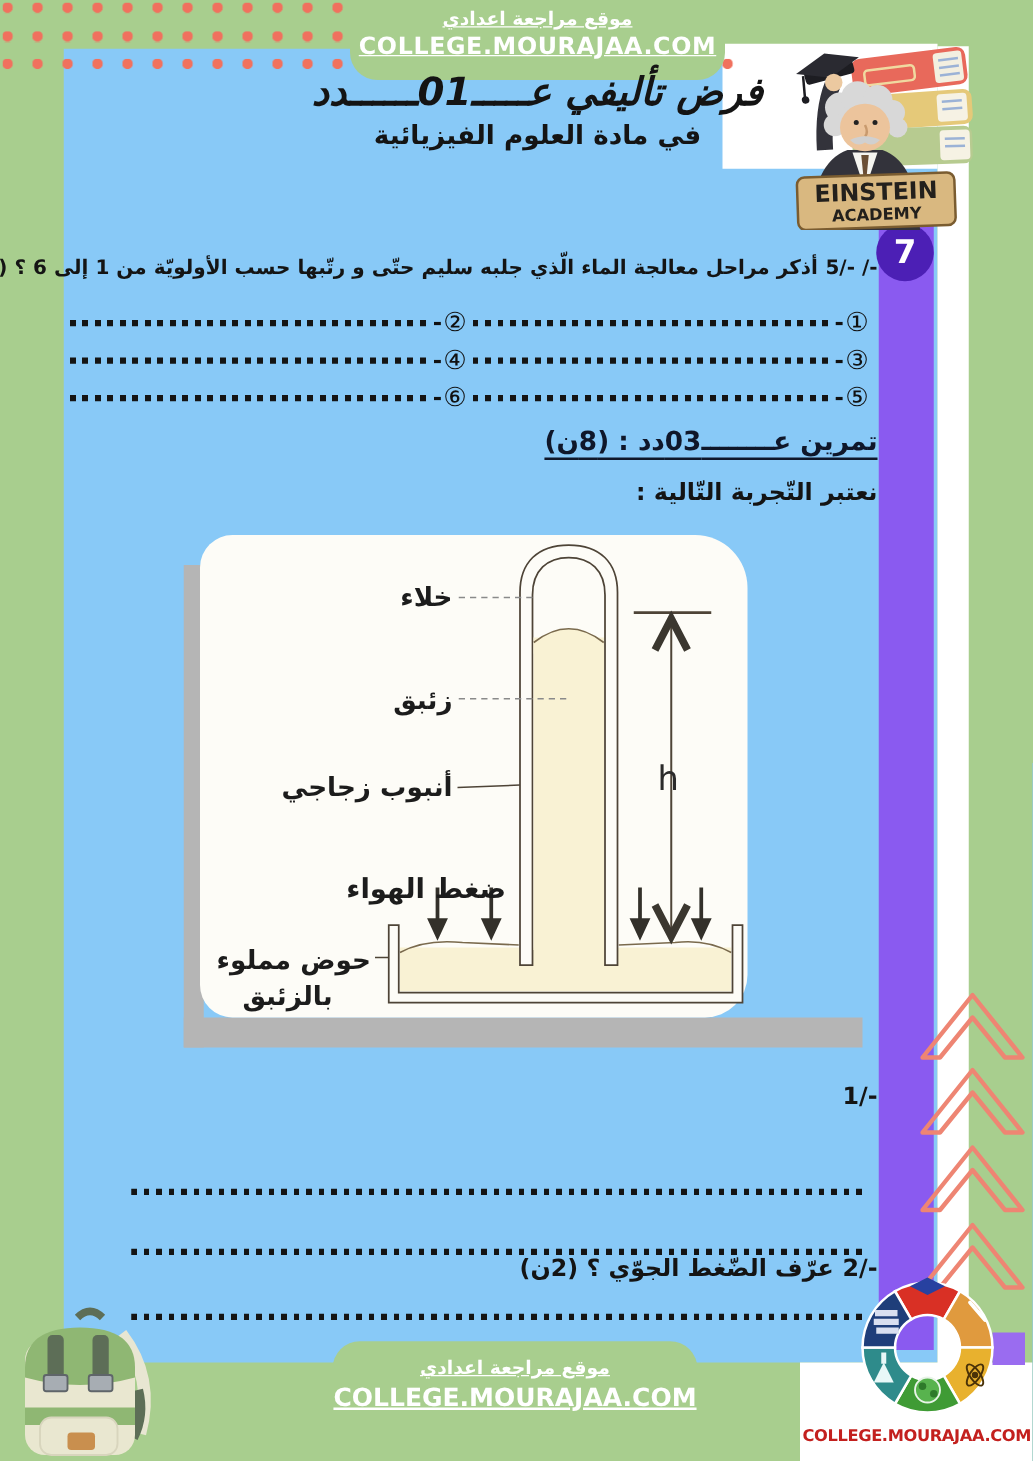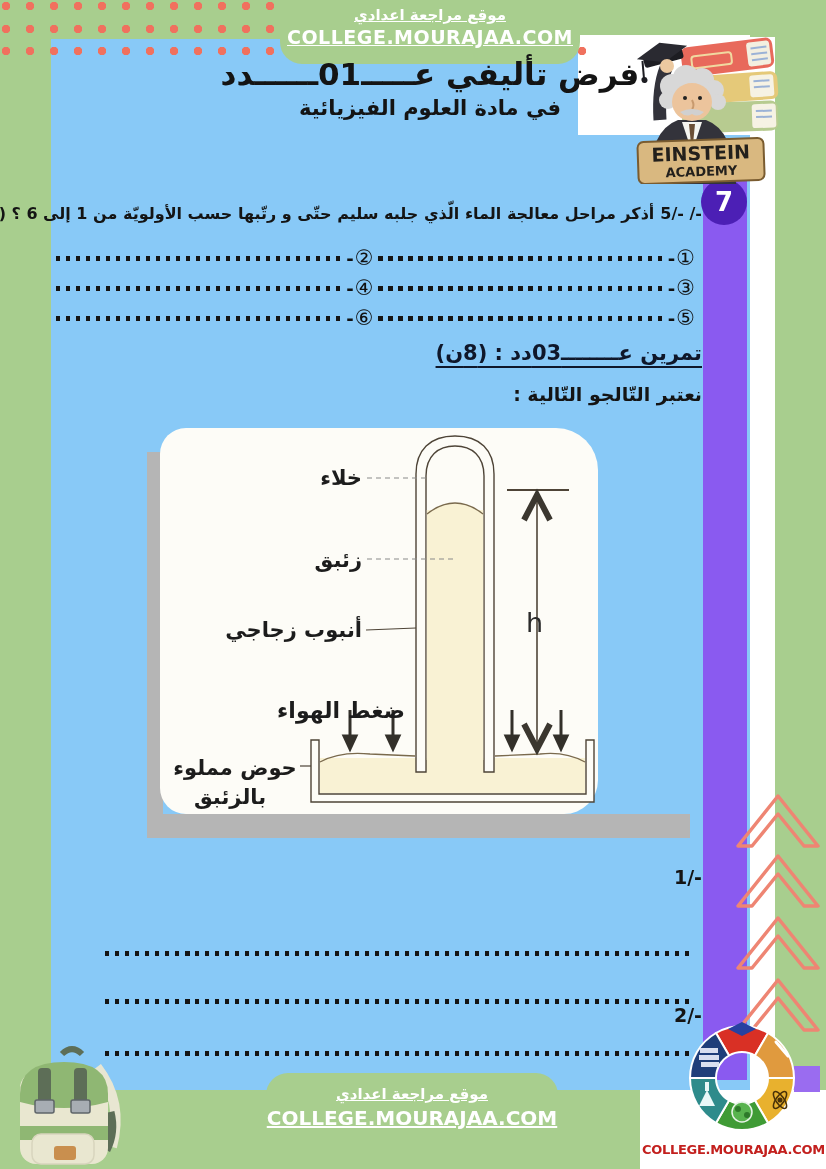--- a/index.html
+++ b/index.html
@@ -19,21 +19,21 @@
   #purple-bar{left:703px;top:178px;width:44px;height:902px;background:#8a5af0;}
   #page-badge{left:701px;top:179px;width:46px;height:46px;border-radius:50%;background:#4c1fb5;
       color:#fff;font-size:26px;font-weight:bold;display:flex;align-items:center;justify-content:center;}
   
   #header-banner{left:280px;top:0;width:300px;height:64px;background:#a8ce8e;
       border-radius:0 0 22px 22px;text-align:center;color:#fff;}
   #header-banner .l1{font-size:15px;font-weight:bold;text-decoration:underline;margin-top:6px;}
   #header-banner .l2{font-size:19px;font-weight:bold;text-decoration:underline;letter-spacing:.5px;margin-top:2px;}
   
   #title-wrap{left:130px;top:56px;width:600px;text-align:center;direction:rtl;color:#141414;}
-  #title-line1{font-size:31px;font-weight:bold;}
+  #title-line1{font-size:31px;font-weight:bold;font-style:italic;}
   #title-line2{font-size:21px;font-weight:bold;margin-top:4px;}
   
   #q5{left:35px;top:204px;width:667px;direction:rtl;white-space:nowrap;font-size:16px;font-weight:600;color:#141414;display:flex;gap:6px;}
   #q5 .pre{direction:ltr;unicode-bidi:embed;}
   #slot-rows{left:52px;top:243px;width:643px;direction:rtl;}
   .slot-row{display:flex;align-items:center;height:30px;direction:rtl;}
   .slot-num{font-size:21px;line-height:1;color:#111;}
   .slot-dash{font-size:18px;font-weight:bold;margin:0 1px;color:#111;}
   .dots{flex:1;height:5px;margin:0 4px;background-image:repeating-linear-gradient(to right,#141414 0 4.5px,transparent 4.5px 10px);}
   
@@ -168,21 +168,21 @@
     <span class="slot-num">⑤</span>
     <span class="slot-dash">-</span>
     <span class="dots"></span>
     <span class="slot-num">⑥</span>
     <span class="slot-dash">-</span>
     <span class="dots"></span>
   </div>
 </div>
 
 <div class="abs" id="ex3-heading">تمرين عــــــــ03دد : (8ن)</div>
-<div class="abs" id="ex3-intro">نعتبر التّالجو التّالية :</div>
+<div class="abs" id="ex3-intro">نعتبر التّجربة التّالية :</div>
 
 <div class="abs" id="diag-shadow-l"></div>
 <div class="abs" id="diag-shadow-b"></div>
 <div class="abs" id="diag-panel">
 <svg width="438" height="386" viewBox="0 0 438 386">
 
   <rect x="160" y="330" width="265" height="35" fill="#f9f2d4"></rect>
   <path d="M160 334 Q180 323 210 326 L255 328" stroke="#7a6a4d" stroke-width="1.3" fill="none"></path>
   <path d="M335 328 L380 326 Q405 323 425 334" stroke="#7a6a4d" stroke-width="1.3" fill="none"></path>
 
@@ -227,20 +227,21 @@
 </svg>
 </div>
 
 <div class="abs question" id="q1">
   <span class="pre">1/-</span>
 </div>
 <div class="abs ansline" id="ans1"></div>
 <div class="abs ansline" id="ans2"></div>
 <div class="abs question" id="q2">
   <span class="pre">2/-</span>
+  <span>عرّف الضّغط الجوّي ؟ (2ن)</span>
 </div>
 <div class="abs ansline" id="ans3"></div>
 
 <svg class="abs" style="left:692px;top:786px" width="134" height="256" viewBox="0 0 134 256">
   <g fill="none" stroke="#ee8573" stroke-width="3.5" stroke-linejoin="round">
     <path transform="translate(44,6)" d="M2 54 L42 4 L82 54 L68 54 L42 22 L16 54 Z"></path>
     <path transform="translate(44,66)" d="M2 54 L42 4 L82 54 L68 54 L42 22 L16 54 Z"></path>
     <path transform="translate(44,128)" d="M2 54 L42 4 L82 54 L68 54 L42 22 L16 54 Z"></path>
     <path transform="translate(44,190)" d="M2 54 L42 4 L82 54 L68 54 L42 22 L16 54 Z"></path>
   </g>

